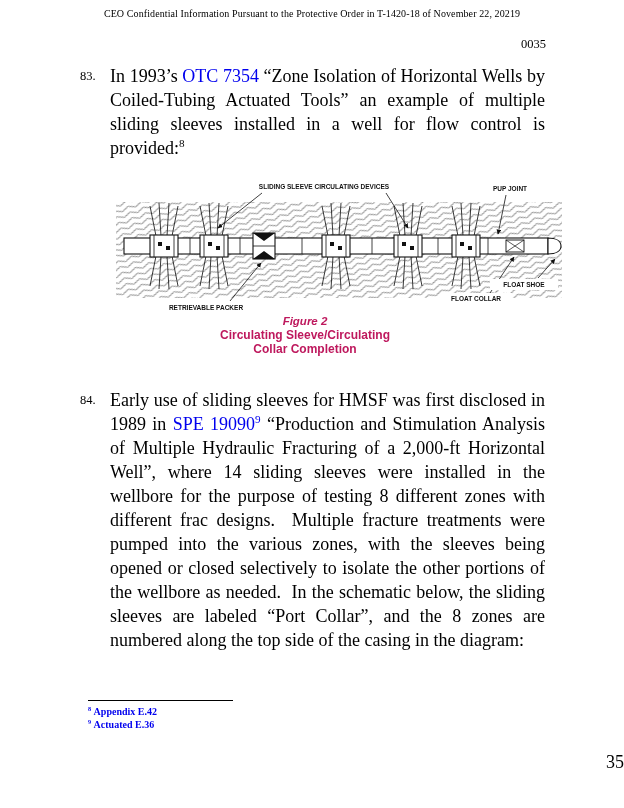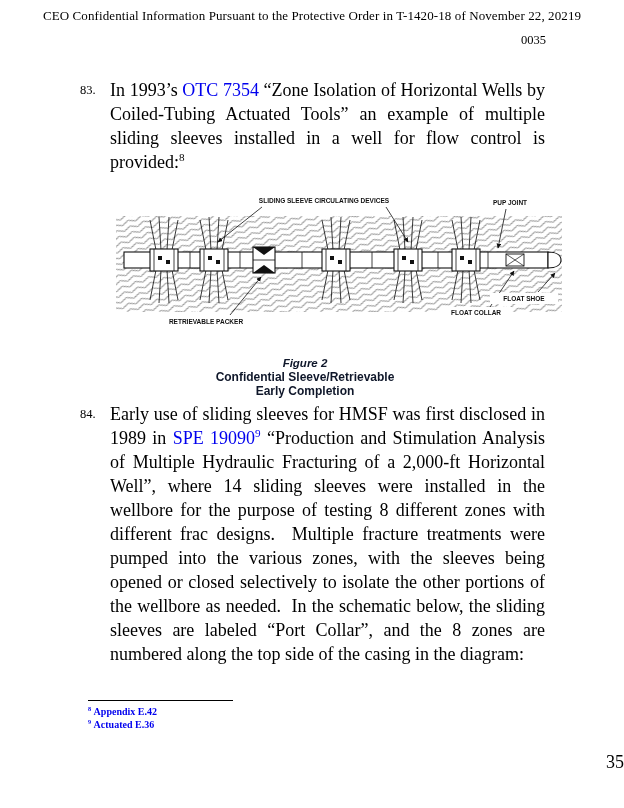--- a/index.html
+++ b/index.html
@@ -7,56 +7,56 @@
   body {
     width: 624px; height: 808px;
     font-family: "Liberation Serif", serif;
     color: #000;
     overflow: hidden;
   }
   .page { position: relative; width: 624px; height: 808px; background: #fff; }
   .header {
     padding-top: 8px;
     text-align: center;
-    font-size: 13px;
+    font-size: 10px;
     letter-spacing: 0.1px;
   }
   .bates {
     text-align: right;
     padding-right: 78px;
     font-size: 12.5px;
-    margin-top: 9px;
+    margin-top: 18px;
   }
   .content { margin: 0 79px 0 80px; }
   .para { display: flex; }
-  .para-83 { margin-top: 30px; }
+  .para-83 { margin-top: 12px; }
   .para-84 { margin-top: 16px; }
   .para .num {
     flex: 0 0 30px;
     font-size: 12.5px;
     line-height: 24px;
   }
   .para .ptext {
     flex: 1;
     font-size: 18px;
     line-height: 24px;
     text-align: justify;
   }
   sup { font-size: 0.62em; vertical-align: super; line-height: 0; }
   .doclink { color: var(--link, #0000EE); text-decoration: none; cursor: pointer; }
   .figure-block { margin-top: 18px; position: relative; height: 194px; }
   .figure-svg { position: absolute; left: 34px; top: 0; }
   .figure-caption {
-    position: absolute; left: 0; top: 164px; width: 450px;
+    position: absolute; left: 0; top: 136px; width: 450px;
     text-align: center;
     font-family: "Liberation Sans", sans-serif;
     font-weight: bold;
     font-size: 12px;
     line-height: 14px;
-    color: #0f172a;
+    color: #be185d;
   }
   .caption-figno { font-style: italic; font-size: 11.5px; }
   .footnotes { position: absolute; left: 88px; top: 700px; font-size: 10px; }
   .fn-rule { width: 145px; border-top: 1px solid #000; margin-bottom: 4px; }
   .fn-line { line-height: 13px; }
   .fn-link { color: var(--link, #0000EE); font-weight: bold; text-decoration: none; cursor: pointer; }
   .fn-marker { color: var(--link, #0000EE); font-weight: bold; }
   .pageno {
     position: absolute; left: 0; right: 0; top: 752px;
     text-align: right; font-size: 18px;
@@ -138,22 +138,22 @@
 
         <text x="210" y="11" text-anchor="middle">SLIDING SLEEVE CIRCULATING DEVICES</text>
         <text x="396" y="13" text-anchor="middle">PUP JOINT</text>
         <text x="410" y="109" text-anchor="middle">FLOAT SHOE</text>
         <text x="362" y="123" text-anchor="middle">FLOAT COLLAR</text>
         <text x="92" y="132" text-anchor="middle">RETRIEVABLE PACKER</text>
       </svg>
 
       <div class="figure-caption">
         <div class="caption-figno">Figure 2</div>
-        <div>Confidential Sleeve/Retrievable</div>
-        <div>Early Completion</div>
+        <div>Circulating Sleeve/Circulating</div>
+        <div>Collar Completion</div>
       </div>
     </div>
 
     <div class="para para-84">
       <div class="num">84.</div>
       <div class="ptext"><span>Early use of sliding sleeves for HMSF was first disclosed in 1989 in </span><a class="doclink" href="#">SPE 19090</a><sup class="doclink">9</sup><span> “Production and Stimulation Analysis of Multiple Hydraulic Fracturing of a 2,000-ft Horizontal Well”, where 14 sliding sleeves were installed in the wellbore for the purpose of testing 8 different zones with different frac designs.&nbsp; Multiple fracture treatments were pumped into the various zones, with the sleeves being opened or closed selectively to isolate the other portions of the wellbore as needed.&nbsp; In the schematic below, the sliding sleeves are labeled “Port Collar”, and the 8 zones are numbered along the top side of the casing in the diagram:</span></div>
     </div>
 
   </div>
 

